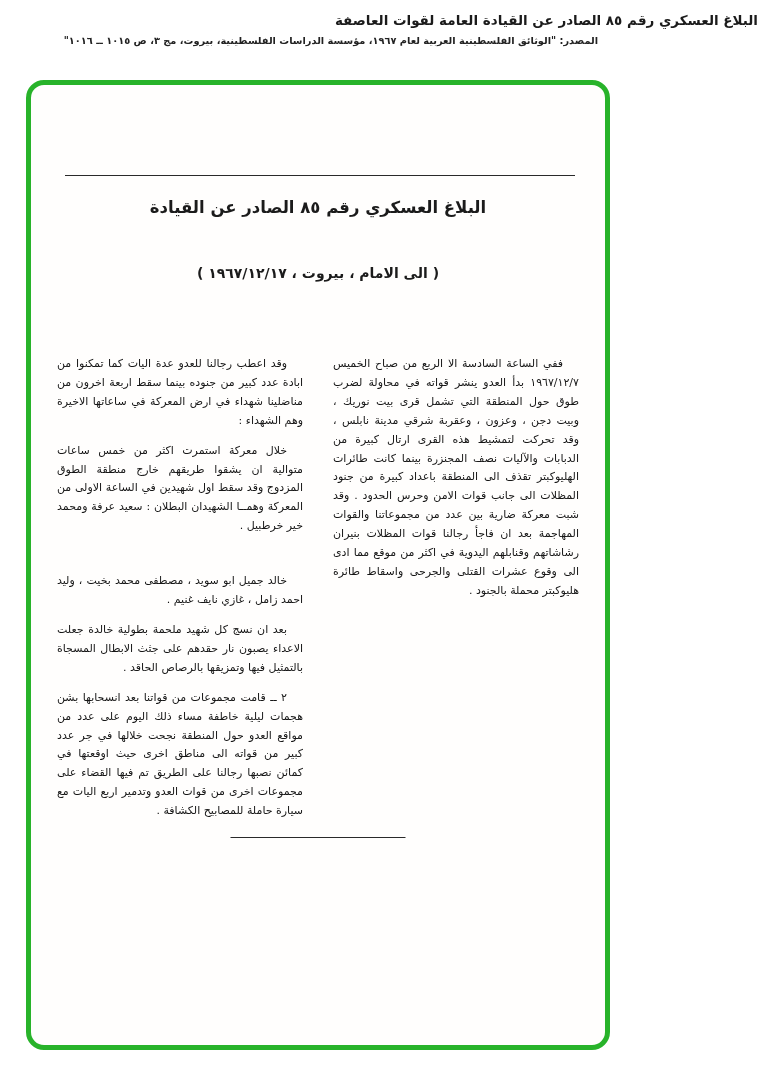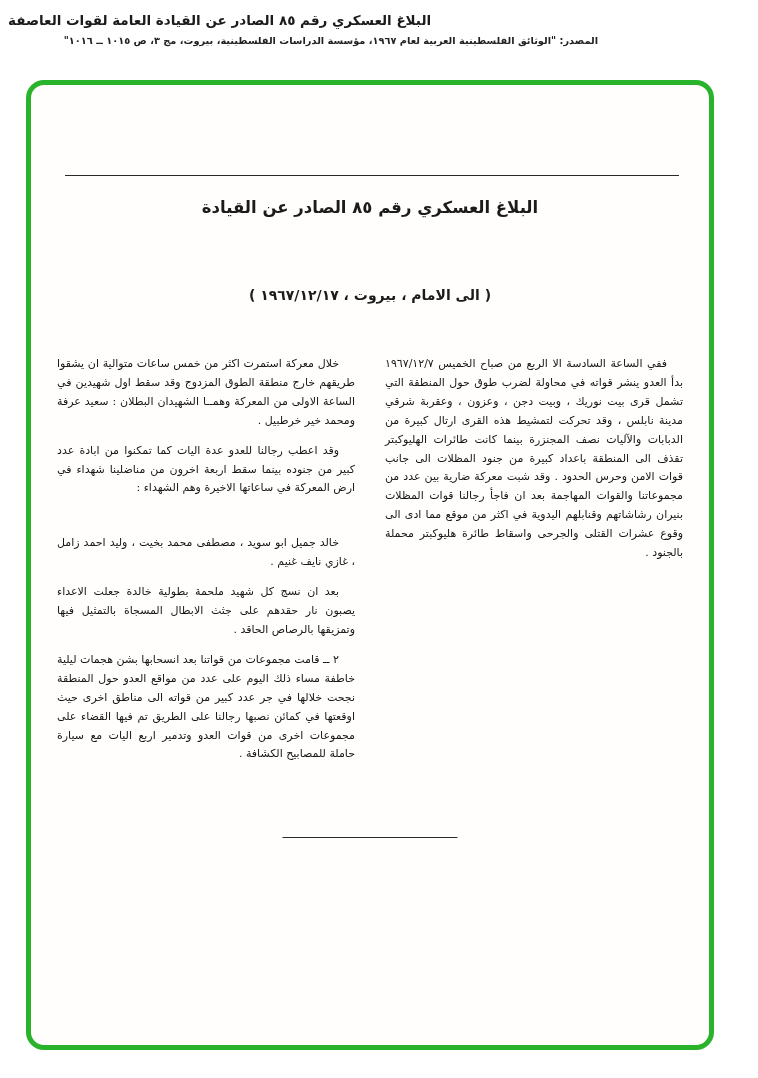--- a/index.html
+++ b/index.html
@@ -9,41 +9,41 @@
     font-family:"DejaVu Sans", sans-serif;
     color:#1b1b1b;
     position:relative;
     overflow:hidden;
   }
   .page { position:absolute; inset:0; background:#ffffff; }
 
   
   .top-header { padding-top:12px; direction:rtl; }
   .top-title {
-    text-align:left;
+    text-align:right;
     font-weight:bold;
     font-size:13.5px;
     letter-spacing:0.2px;
     padding-left:8px;
   }
   .top-source {
     direction:rtl;
     width:fit-content;
     max-width:700px;
     margin:7px 160px 0 auto;
     font-size:9.8px;
     font-weight:bold;
     color:#222;
   }
 
   
   .frame {
     position:absolute;
     left:26px; top:80px;
-    width:688px; height:970px;
+    width:584px; height:970px;
     border:5px solid #28b32a;
     border-radius:18px;
     background:#fffefd;
     overflow:hidden;
   }
 
   .top-rule {
     position:absolute;
     top:90px; left:34px; right:30px;
     border-top:1.6px solid #2a2a2a;
@@ -58,21 +58,20 @@
     font-size:16.5px;
     line-height:1.55;
   }
   .dateline {
     position:absolute;
     top:180px; left:0; right:0;
     text-align:center;
     direction:rtl;
     font-weight:bold;
     font-size:14px;
-    margin-top:22px;
   }
 
   
   .columns {
     position:absolute;
     top:270px; left:26px; right:26px;
     height:478px;
     display:flex;
     direction:rtl;            
     gap:30px;
@@ -118,22 +117,22 @@
       <div>البلاغ العسكري رقم ٨٥ الصادر عن القيادة</div>
     </div>
 
     <div class="dateline">( الى الامام ، بيروت ، ١٩٦٧/١٢/١٧ )</div>
 
     <div class="columns">
       <div class="col">
         <p>ففي الساعة السادسة الا الربع من صباح الخميس ١٩٦٧/١٢/٧ بدأ العدو ينشر قواته في محاولة لضرب طوق حول المنطقة التي تشمل قرى بيت نوريك ، وبيت دجن ، وعزون ، وعقربة شرقي مدينة نابلس ، وقد تحركت لتمشيط هذه القرى ارتال كبيرة من الدبابات والآليات نصف المجنزرة بينما كانت طائرات الهليوكبتر تقذف الى المنطقة باعداد كبيرة من جنود المظلات الى جانب قوات الامن وحرس الحدود . وقد شبت معركة ضارية بين عدد من مجموعاتنا والقوات المهاجمة بعد ان فاجأ رجالنا قوات المظلات بنيران رشاشاتهم وقنابلهم اليدوية في اكثر من موقع مما ادى الى وقوع عشرات القتلى والجرحى واسقاط طائرة هليوكبتر محملة بالجنود .</p>
       </div>
       <div class="col">
+        <p>وقد اعطب رجالنا للعدو عدة اليات كما تمكنوا من ابادة عدد كبير من جنوده بينما سقط اربعة اخرون من مناضلينا شهداء في ارض المعركة في ساعاتها الاخيرة وهم الشهداء :</p>
         <p>خلال معركة استمرت اكثر من خمس ساعات متوالية ان يشقوا طريقهم خارج منطقة الطوق المزدوج وقد سقط اول شهيدين في الساعة الاولى من المعركة وهمــا الشهيدان البطلان : سعيد عرفة ومحمد خير خرطبيل .</p>
-        <p>وقد اعطب رجالنا للعدو عدة اليات كما تمكنوا من ابادة عدد كبير من جنوده بينما سقط اربعة اخرون من مناضلينا شهداء في ارض المعركة في ساعاتها الاخيرة وهم الشهداء :</p>
         <p class="names">خالد جميل ابو سويد ، مصطفى محمد بخيت ، وليد احمد زامل ، غازي نايف غنيم .</p>
         <p>بعد ان نسج كل شهيد ملحمة بطولية خالدة جعلت الاعداء يصبون نار حقدهم على جثث الابطال المسجاة بالتمثيل فيها وتمزيقها بالرصاص الحاقد .</p>
         <p>٢ ــ قامت مجموعات من قواتنا بعد انسحابها بشن هجمات ليلية خاطفة مساء ذلك اليوم على عدد من مواقع العدو حول المنطقة نجحت خلالها في جر عدد كبير من قواته الى مناطق اخرى حيث اوقعتها في كمائن نصبها رجالنا على الطريق تم فيها القضاء على مجموعات اخرى من قوات العدو وتدمير اربع اليات مع سيارة حاملة للمصابيح الكشافة .</p>
       </div>
     </div>
 
     <div class="bottom-rule"></div>
 
   </div>
 </div>

